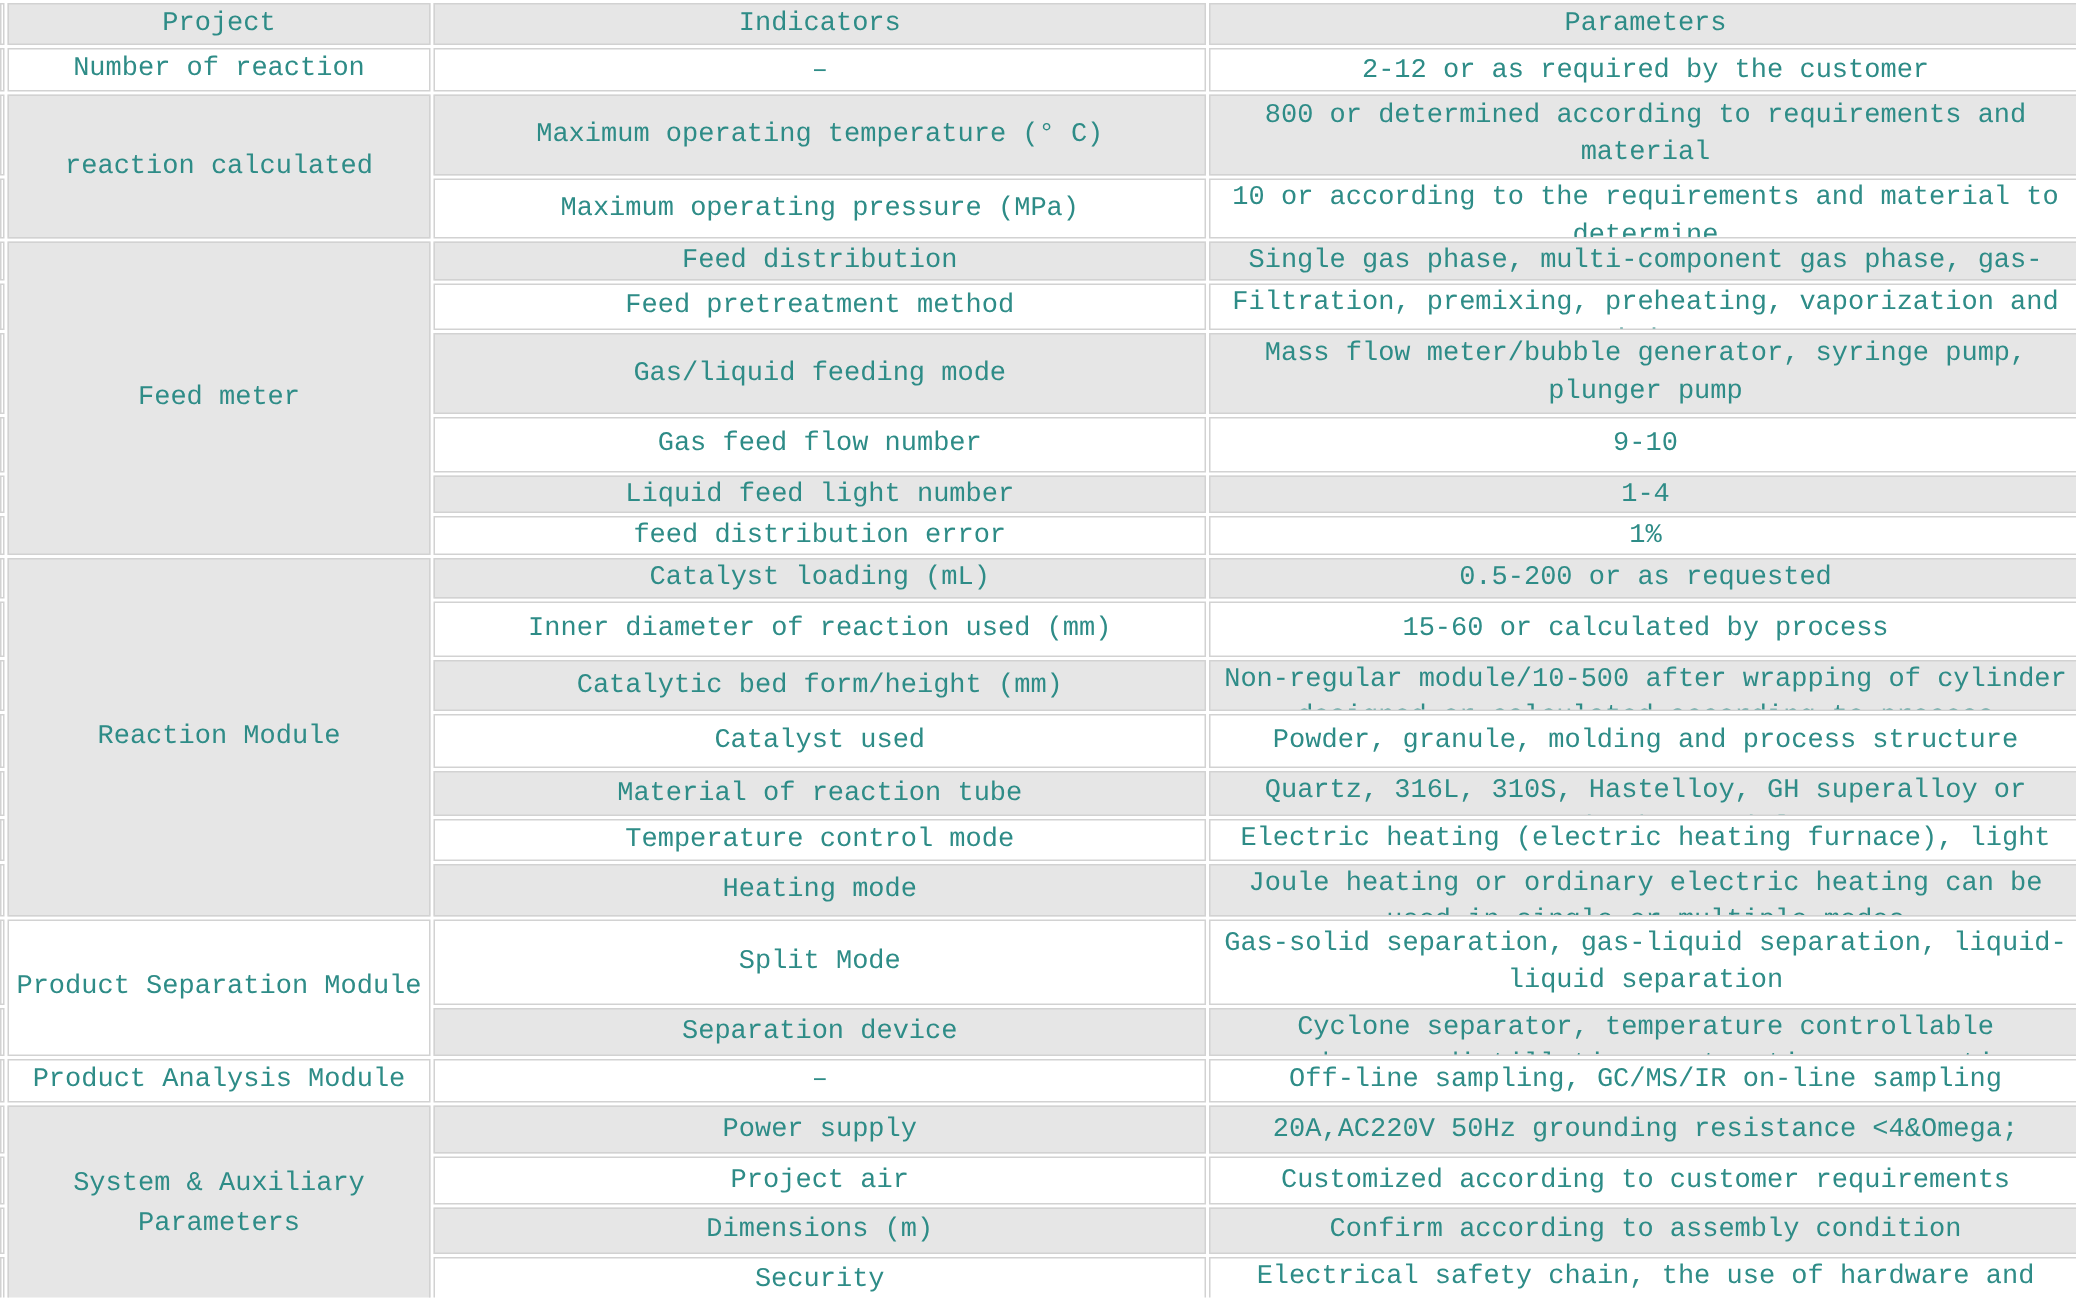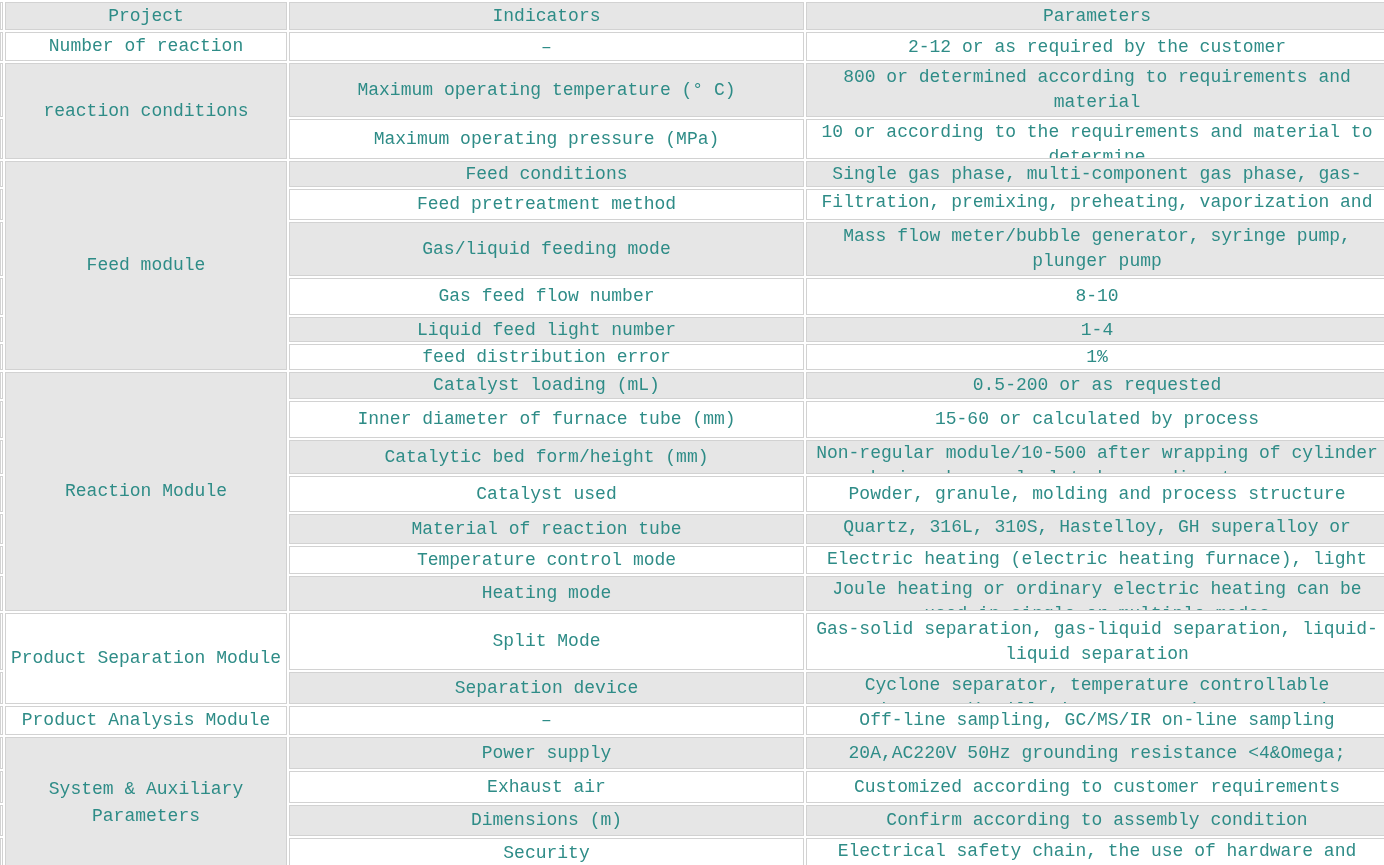--- a/index.html
+++ b/index.html
@@ -81,21 +81,21 @@
         </td>
       <td>
           <div class="clip" style="max-height:23px">
             <div class="txt">2-12 or as required by the customer</div>
           </div>
         </td>
     </tr>
 
     <tr style="height:54px">
       <td class="sliver"></td>
-      <td class="project" rowspan="2">reaction conditions</td>
+      <td class="project" rowspan="2">reaction calculated</td>
       <td>
           <div class="clip" style="max-height:52px">
             <div class="txt">Maximum operating temperature (° C)</div>
           </div>
         </td>
       <td>
           <div class="clip" style="max-height:52px">
             <div class="txt">800 or determined according to requirements and material</div>
           </div>
         </td>
@@ -109,24 +109,24 @@
         </td>
       <td>
           <div class="clip" style="max-height:38px">
             <div class="txt">10 or according to the requirements and material to determine</div>
           </div>
         </td>
     </tr>
 
     <tr style="height:26px">
       <td class="sliver"></td>
-      <td class="project" rowspan="6">Feed module</td>
+      <td class="project" rowspan="6">Feed meter</td>
       <td>
           <div class="clip" style="max-height:24px">
-            <div class="txt">Feed conditions</div>
+            <div class="txt">Feed distribution</div>
           </div>
         </td>
       <td>
           <div class="clip" style="max-height:24px">
             <div class="txt">Single gas phase, multi-component gas phase, gas-liquid mixed phase</div>
           </div>
         </td>
     </tr>
     <tr style="height:31px">
       <td class="sliver"></td>
@@ -156,21 +156,21 @@
     </tr>
     <tr style="height:37px">
       <td class="sliver"></td>
       <td>
           <div class="clip" style="max-height:35px">
             <div class="txt">Gas feed flow number</div>
           </div>
         </td>
       <td>
           <div class="clip" style="max-height:35px">
-            <div class="txt">8-10</div>
+            <div class="txt">9-10</div>
           </div>
         </td>
     </tr>
     <tr style="height:25px">
       <td class="sliver"></td>
       <td>
           <div class="clip" style="max-height:23px">
             <div class="txt">Liquid feed light number</div>
           </div>
         </td>
@@ -205,21 +205,21 @@
       <td>
           <div class="clip" style="max-height:25px">
             <div class="txt">0.5-200 or as requested</div>
           </div>
         </td>
     </tr>
     <tr style="height:37px">
       <td class="sliver"></td>
       <td>
           <div class="clip" style="max-height:35px">
-            <div class="txt">Inner diameter of furnace tube (mm)</div>
+            <div class="txt">Inner diameter of reaction used (mm)</div>
           </div>
         </td>
       <td>
           <div class="clip" style="max-height:35px">
             <div class="txt">15-60 or calculated by process</div>
           </div>
         </td>
     </tr>
     <tr style="height:34px">
       <td class="sliver"></td>
@@ -341,21 +341,21 @@
       <td>
           <div class="clip" style="max-height:30px">
             <div class="txt">20A,AC220V 50Hz grounding resistance &lt;4&amp;Omega;</div>
           </div>
         </td>
     </tr>
     <tr style="height:32px">
       <td class="sliver"></td>
       <td>
           <div class="clip" style="max-height:30px">
-            <div class="txt">Exhaust air</div>
+            <div class="txt">Project air</div>
           </div>
         </td>
       <td>
           <div class="clip" style="max-height:30px">
             <div class="txt">Customized according to customer requirements</div>
           </div>
         </td>
     </tr>
     <tr style="height:31px">
       <td class="sliver"></td>

